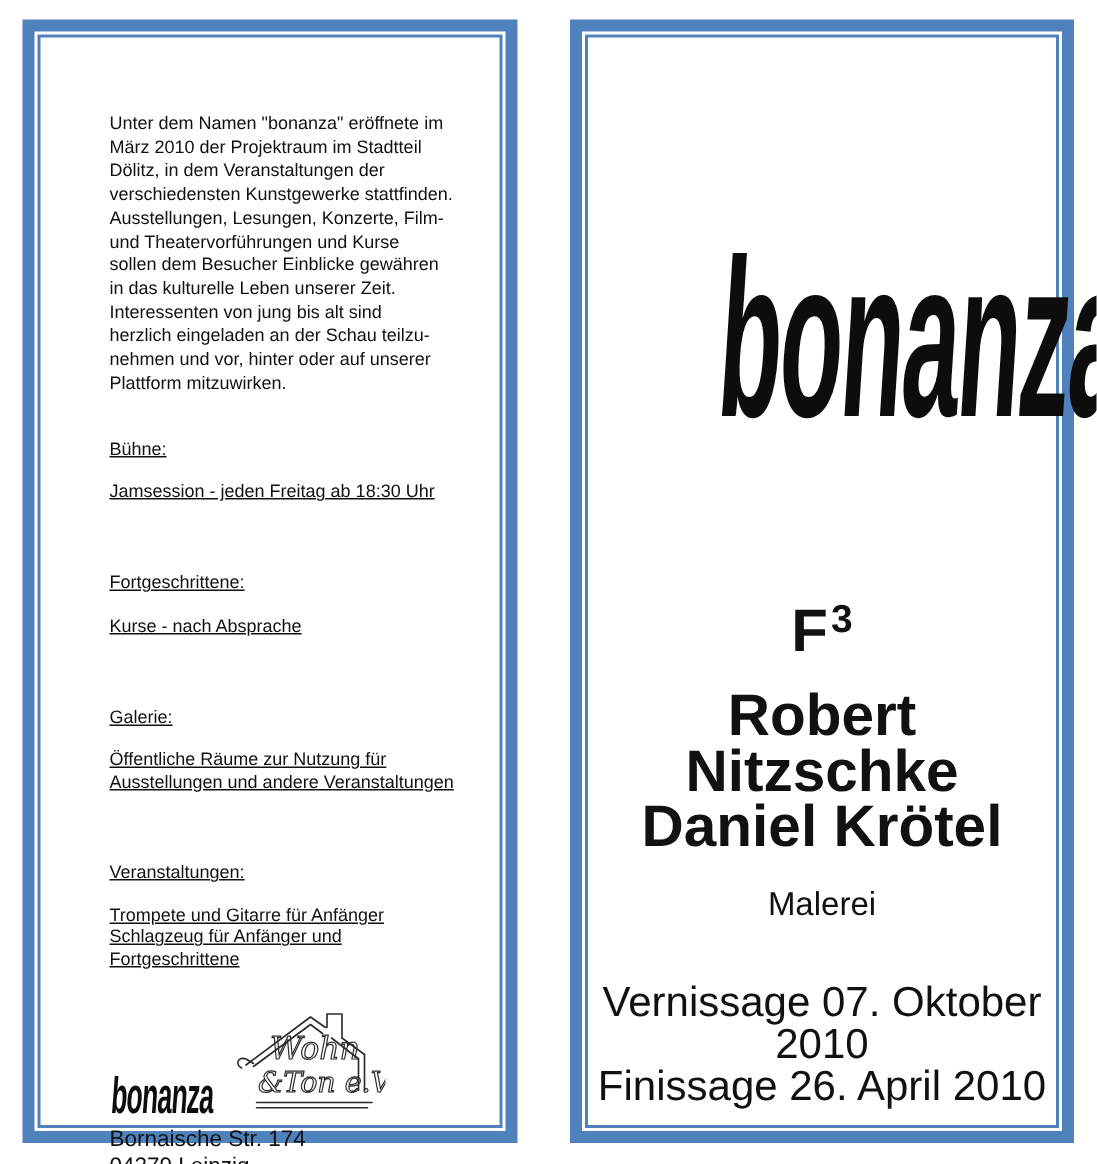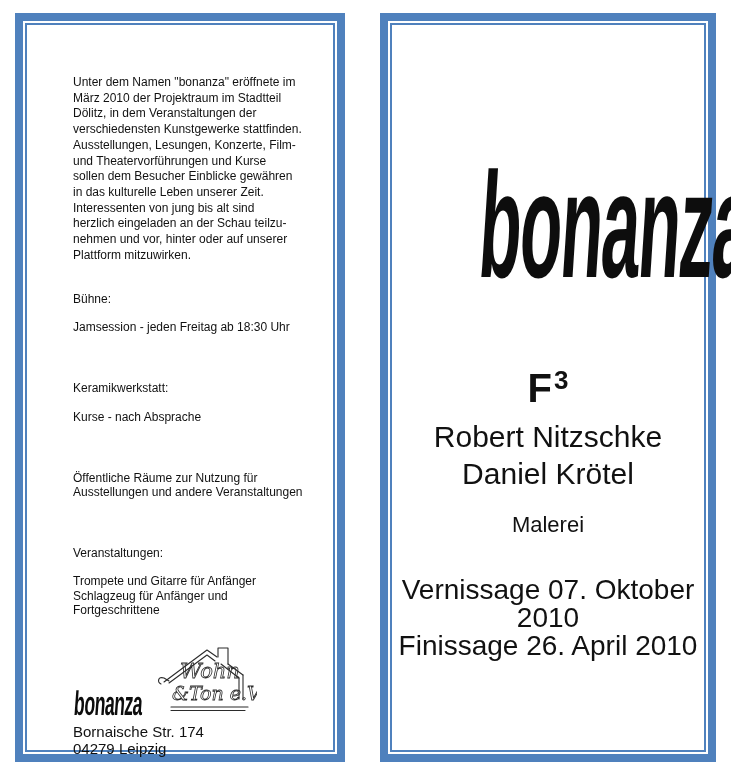--- a/index.html
+++ b/index.html
@@ -26,21 +26,21 @@
   }
   .panel-left  { left: 15px;  width: 330px; }
   .panel-right { left: 380px; width: 336px; }
 
   
   .lp-content {
     position: absolute; left: 46px; top: 50px; width: 264px;
     font-size: 12px; line-height: 15.7px;
   }
   .intro { margin: 0; white-space: pre-line; }
-  .section { margin-top: 18px; line-height: 14.3px; white-space: pre-line; }
+  .section { margin-top: 18px; line-height: 14.3px; white-space: pre-line; text-decoration: underline; }
   .section.first { margin-top: 14px; }
   .section-title { white-space: pre-line; }
 
   .logo-row {
     margin-top: 12px;
     display: flex; align-items: flex-end; gap: 2px;
     height: 76px;
   }
   .bonanza-small {
     width: 80px; white-space: nowrap; overflow: visible;
@@ -60,23 +60,23 @@
     text-align: center;
   }
   .big-logo {
     margin-top: 143px;
     font-size: 150px; line-height: 115px; font-weight: 700;
     letter-spacing: -3px; white-space: nowrap;
     transform: scaleX(0.46) skewX(-8deg);
     transform-origin: center bottom;
     color: #0d0d0d;
   }
-  .f3 { margin-top: 80px; font-size: 40px; line-height: 50px; font-weight: 700; }
+  .f3 { margin-top: 104px; font-size: 40px; line-height: 68px; font-weight: 700; }
   .f3 .sup { position: relative; top: -13px; font-size: 26px; font-weight: 700; margin-left: 2px; }
-  .artists { font-size: 30px; line-height: 37px; font-weight: 400; }
+  .artists { font-size: 39px; line-height: 37px; font-weight: 700; }
   .medium  { margin-top: 18px; font-size: 22px; line-height: 30px; }
   .dates   { margin-top: 36px; font-size: 28px; line-height: 28px; }
 </style>
 </head>
 <body>
 
 <div class="page">
 
   <div class="panel panel-left">
     <div class="panel-inner">
@@ -94,25 +94,26 @@
 herzlich eingeladen an der Schau teilzu-
 nehmen und vor, hinter oder auf unserer
 Plattform mitzuwirken.</p>
 
         <div class="section first">
           <div class="section-title">Bühne:</div>
           <div class="section-body">Jamsession - jeden Freitag ab 18:30 Uhr</div>
         </div>
 
         <div class="section">
-          <div class="section-title">Keramikwerkstatt:</div>
+          <div class="section-title">Fortgeschrittene:</div>
           <div class="section-body">Kurse - nach Absprache</div>
         </div>
 
         <div class="section">
+          <div class="section-title">Galerie:</div>
           <div class="section-body">Öffentliche Räume zur Nutzung für
 Ausstellungen und andere Veranstaltungen</div>
         </div>
 
         <div class="section">
           <div class="section-title">Veranstaltungen:</div>
           <div class="section-body">Trompete und Gitarre für Anfänger
 Schlagzeug für Anfänger und
 Fortgeschrittene</div>
         </div>

